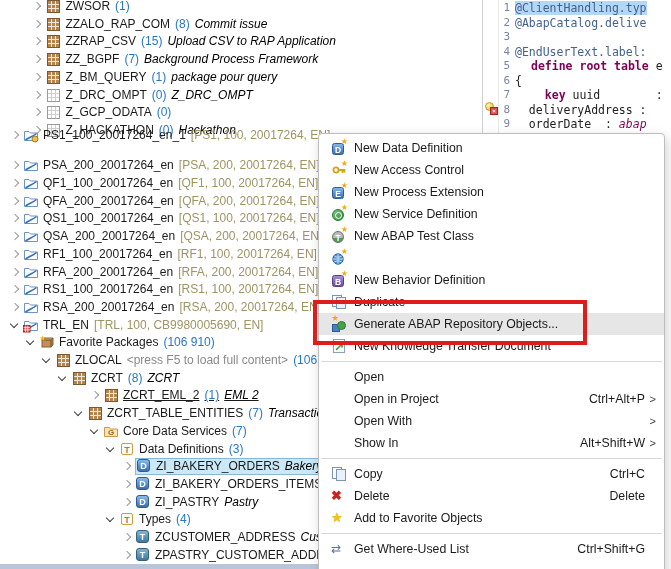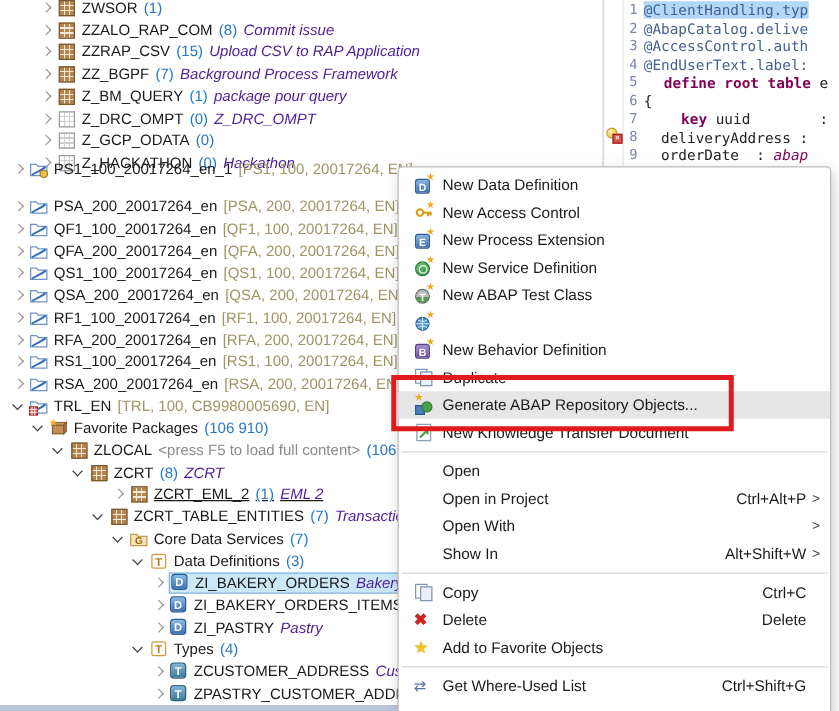--- a/index.html
+++ b/index.html
@@ -23,21 +23,21 @@
                      repeating-linear-gradient(0deg,transparent 0 3px,#F4E8D8 3px 4px);}
   .grid.empty{border-color:#9a9a9a;background-color:#fff;
     background-image:repeating-linear-gradient(90deg,transparent 0 3px,#cfcfcf 3px 4px),
                      repeating-linear-gradient(0deg,transparent 0 3px,#cfcfcf 3px 4px);}
   .tsq{position:absolute;left:1px;top:1px;width:13px;height:13px;border-radius:3px;
     color:#fff;font-weight:bold;font-size:9px;line-height:13px;text-align:center;
     border:1px solid #2D5B93;box-sizing:border-box;}
   .p{margin-right:5px;}
   .lbl{color:#1a1a1a;}
   .cnt{color:#2777C8;}
-  .dsc{color:#4c1d95;font-style:italic;}
+  .dsc{color:#000000;font-style:italic;}
   .brk{color:#9e9464;}
   .hint{color:#8a8a8a;}
   .selwrap{display:inline-flex;align-items:center;background:#CBE8F6;border:1px solid #84B9DD;
     height:17px;padding-right:46px;box-sizing:border-box;}
   #hscroll{position:absolute;left:0;bottom:0;width:482px;height:5px;background:#b9c6da;}
   
   #editor{position:absolute;left:482px;top:0;width:189px;height:569px;background:#fff;
     border-left:1px solid #cfcfcf;box-sizing:border-box;}
   #ruler{position:absolute;left:0;top:0;width:15px;height:569px;border-right:1px solid #e8e8e8;}
   #lines{position:absolute;left:16px;top:1px;right:0;}
@@ -372,21 +372,21 @@
 
 <div id="editor">
   <div id="ruler"></div>
   <div id="bulb">
     <span class="b"></span>
     <span class="x">×</span>
   </div>
   <div id="lines">
       <div class="cl"><span class="ln">1</span><span class="code"><span class="ann sel">@ClientHandling.typ</span></span></div>
       <div class="cl"><span class="ln">2</span><span class="code"><span class="ann">@AbapCatalog.delive</span></span></div>
-      <div class="cl"><span class="ln">3</span><span class="code"><span class="ann">@AccessControl.auth</span></span></div>
+      <div class="cl"><span class="ln">3</span></div>
       <div class="cl"><span class="ln">4</span><span class="code"><span class="ann">@EndUserText.label:</span></span></div>
       <div class="cl"><span class="ln">5</span><span class="code"><span class="kw">define root table</span><span class="pln"> e</span></span></div>
       <div class="cl"><span class="ln">6</span><span class="code"><span class="pln">{</span></span></div>
       <div class="cl"><span class="ln">7</span><span class="code"><span class="pln">  </span><span class="kw">key</span><span class="pln"> uuid        : </span></span></div>
       <div class="cl"><span class="ln">8</span><span class="code"><span class="pln">  deliveryAddress : </span></span></div>
       <div class="cl"><span class="ln">9</span><span class="code"><span class="pln">  orderDate  : </span><span class="typ">abap</span></span></div>
     </div>
 </div>
 
 <div id="menu">

